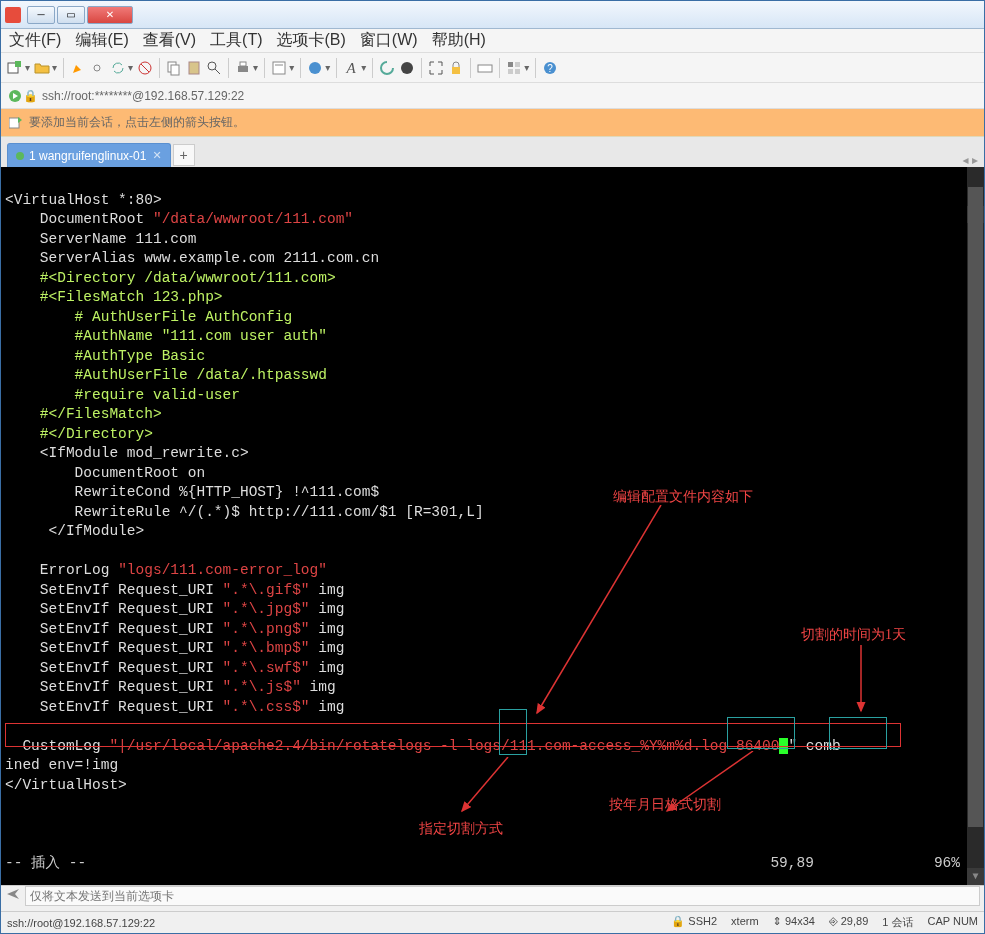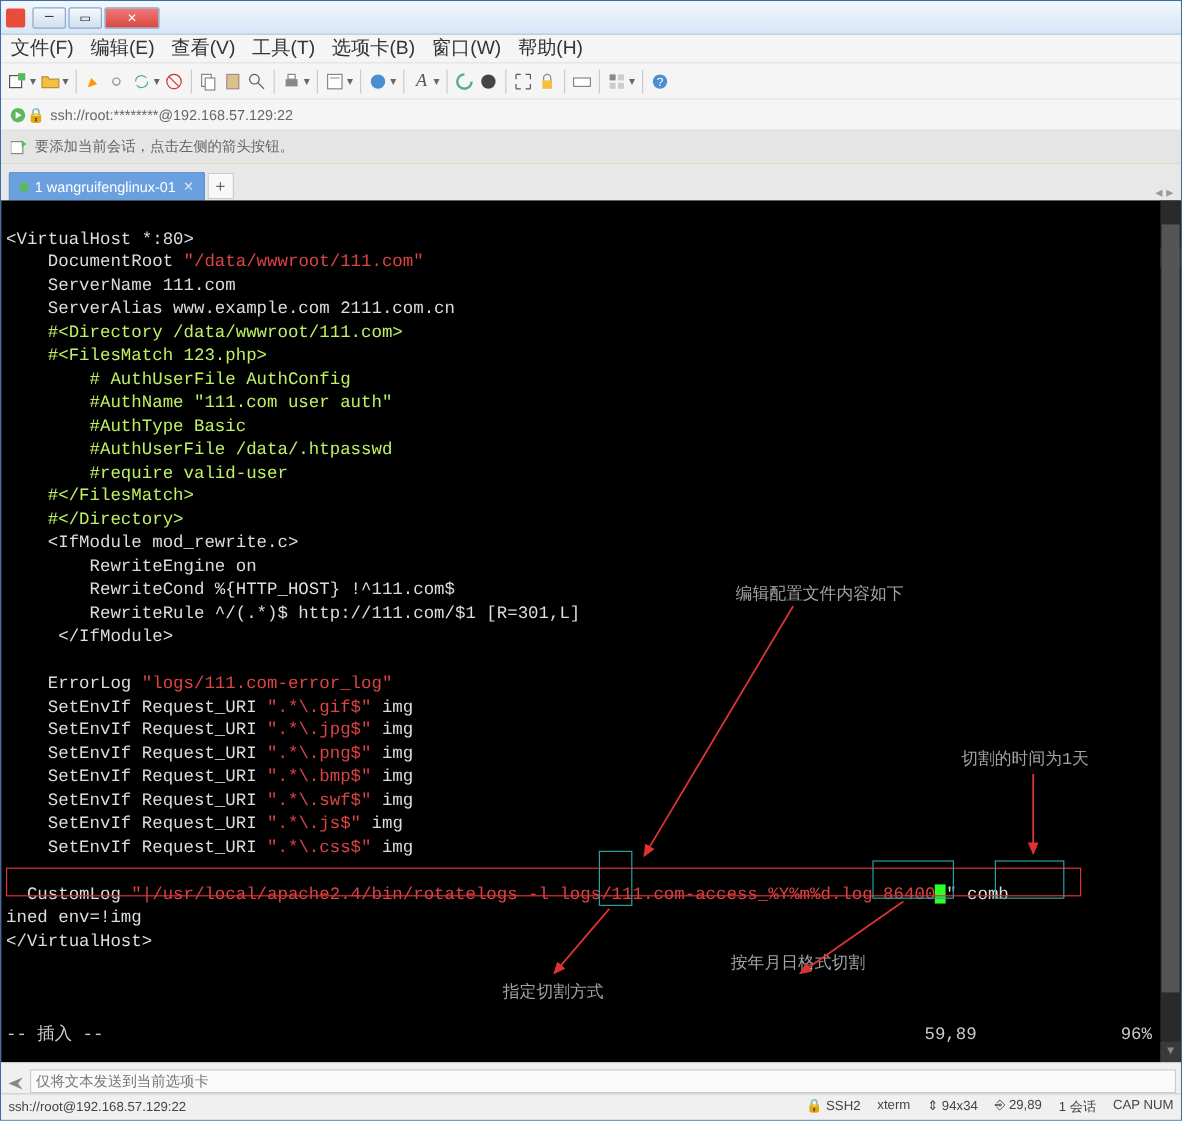--- a/index.html
+++ b/index.html
@@ -12,43 +12,43 @@
 .winbtn { width: 28px; height: 18px; background: linear-gradient(#f5f9fd,#d0dfef); border: 1px solid #8aa8c7; border-radius: 2px; display: flex; align-items: center; justify-content: center; font-size: 10px; }
 .winbtn.close { background: linear-gradient(#f07a78,#d94741); color: #fff; width: 46px; }
 .menubar { height: 24px; background: #f5f5f5; display: flex; align-items: center; padding: 0 8px; font-size: 16px; border-bottom: 1px solid #ddd; color: #333; }
 .menubar span { margin-right: 14px; }
 .toolbar { height: 30px; background: #f5f5f5; border-bottom: 1px solid #ddd; display: flex; align-items: center; padding: 0 6px; gap: 4px; }
 .tb-icon { width: 16px; height: 16px; display: inline-block; }
 .tb-sep { width: 1px; height: 20px; background: #ccc; margin: 0 2px; }
 .tb-dd { font-size: 10px; color: #666; margin-left: -2px; }
 .addressbar { height: 26px; background: #f5f5f5; border-bottom: 1px solid #ddd; display: flex; align-items: center; padding: 0 6px; font-size: 12px; color: #666; }
 .addressbar .lock { margin-right: 4px; }
-.infobar { height: 28px; background: #e5e5e5; border-bottom: 1px solid #e0d8b8; display: flex; align-items: center; padding: 0 8px; font-size: 12px; color: #666; }
+.infobar { height: 28px; background: #fdba74; border-bottom: 1px solid #e0d8b8; display: flex; align-items: center; padding: 0 8px; font-size: 12px; color: #666; }
 .infobar-icon { width: 14px; height: 14px; margin-right: 6px; }
 .tabbar { height: 30px; background: #e8e8e8; display: flex; align-items: flex-end; padding: 0 6px; position: relative; }
 .tab { height: 24px; background: #fff; border: 1px solid #ccc; border-bottom: none; border-radius: 3px 3px 0 0; display: flex; align-items: center; padding: 0 8px; font-size: 12px; margin-right: 2px; }
 .tab.active { background: #6aa0e0; color: #fff; border-color: #5a90d0; justify-content: flex-end; }
 .tab .dot { width: 8px; height: 8px; background: #5cb85c; border-radius: 50%; margin-right: 5px; }
 .tab .x { margin-left: 6px; font-size: 11px; opacity: .7; }
 .newtab { width: 22px; height: 22px; border: 1px solid #ccc; background: #f8f8f8; display: flex; align-items: center; justify-content: center; font-size: 14px; color: #666; margin-bottom: 1px; }
 .tabnav { position: absolute; right: 6px; font-size: 12px; color: #999; }
 .terminal { flex: 1; background: #000; color: #ccc; font-family: Consolas, "Courier New", monospace; font-size: 14.5px; line-height: 19.5px; padding: 4px; overflow: hidden; position: relative; white-space: pre; }
 .terminal .w { color: #ddd; }
 .terminal .c { color: #bef264; }
 .terminal .r { color: #d44; }
 .cursor { display: inline-block; width: 9px; height: 16px; background: #2aff2a; vertical-align: middle; }
-.annot { position: absolute; font-family: Liberation Mono, monospace; font-size: 14px; color: #a3a3a3; }
+.annot { position: absolute; font-family: Liberation Serif, serif; font-size: 14px; color: #ef4444; }
 .arrow { position: absolute; pointer-events: none; }
 .box { position: absolute; border: 1px solid #2aa1a1; }
 .redbox { position: absolute; border: 1px solid #d33; }
 .scrollbar { position: absolute; right: 0; top: 0; bottom: 0; width: 17px; background: #2a2a2a; }
 .scroll-up, .scroll-dn { height: 17px; background: #3a3a3a; display: flex; align-items: center; justify-content: center; color: #888; font-size: 10px; }
 .scroll-dn { position: absolute; bottom: 0; width: 100%; }
 .thumb { position: absolute; width: 15px; left: 1px; background: #555; }
-.sendbar { height: 26px; background: #f0f0f0; border-top: 1px solid #ccc; display: flex; align-items: flex-end; padding: 0 4px; font-size: 12px; color: #888; }
+.sendbar { height: 26px; background: #f0f0f0; border-top: 1px solid #ccc; display: flex; align-items: flex-start; padding: 0 4px; font-size: 12px; color: #888; }
 .sendbar input { flex: 1; border: 1px solid #ccc; height: 20px; margin-left: 4px; padding: 0 4px; font-size: 12px; background: #fafafa; }
 .statusbar { height: 22px; background: #f0f0f0; border-top: 1px solid #ccc; display: flex; align-items: center; padding: 0 6px; font-size: 11px; color: #444; gap: 44px; }
 .statusbar .seg { margin-right: 14px; display: flex; align-items: center; }
 .statusbar .right { margin-left: auto; display: flex; gap: 14px; }
 .vim-status { display: flex; justify-content: space-between; width: 100%; padding-right: 20px; }
 </style>
 </head>
 <body>
 
 <div class="window">
@@ -198,21 +198,21 @@
 <span class="c">    #&lt;Directory /data/wwwroot/111.com&gt;</span>
 <span class="c">    #&lt;FilesMatch 123.php&gt;</span>
 <span class="c">        # AuthUserFile AuthConfig</span>
 <span class="c">        #AuthName "111.com user auth"</span>
 <span class="c">        #AuthType Basic</span>
 <span class="c">        #AuthUserFile /data/.htpasswd</span>
 <span class="c">        #require valid-user</span>
 <span class="c">    #&lt;/FilesMatch&gt;</span>
 <span class="c">    #&lt;/Directory&gt;</span>
 <span class="w">    &lt;IfModule mod_rewrite.c&gt;</span>
-<span class="w">        RewriteEngine on</span>
+<span class="w">        DocumentRoot on</span>
 <span class="w">        RewriteCond %{HTTP_HOST} !^111.com$</span>
 <span class="w">        RewriteRule ^/(.*)$ http://111.com/$1 [R=301,L]</span>
 <span class="w">     &lt;/IfModule&gt;</span>
 <span></span>
 <span class="w">    ErrorLog </span><span class="r">"logs/111.com-error_log"</span>
 <span class="w">    SetEnvIf Request_URI </span><span class="r">".*\.gif$"</span><span class="w"> img</span>
 <span class="w">    SetEnvIf Request_URI </span><span class="r">".*\.jpg$"</span><span class="w"> img</span>
 <span class="w">    SetEnvIf Request_URI </span><span class="r">".*\.png$"</span><span class="w"> img</span>
 <span class="w">    SetEnvIf Request_URI </span><span class="r">".*\.bmp$"</span><span class="w"> img</span>
 <span class="w">    SetEnvIf Request_URI </span><span class="r">".*\.swf$"</span><span class="w"> img</span>

